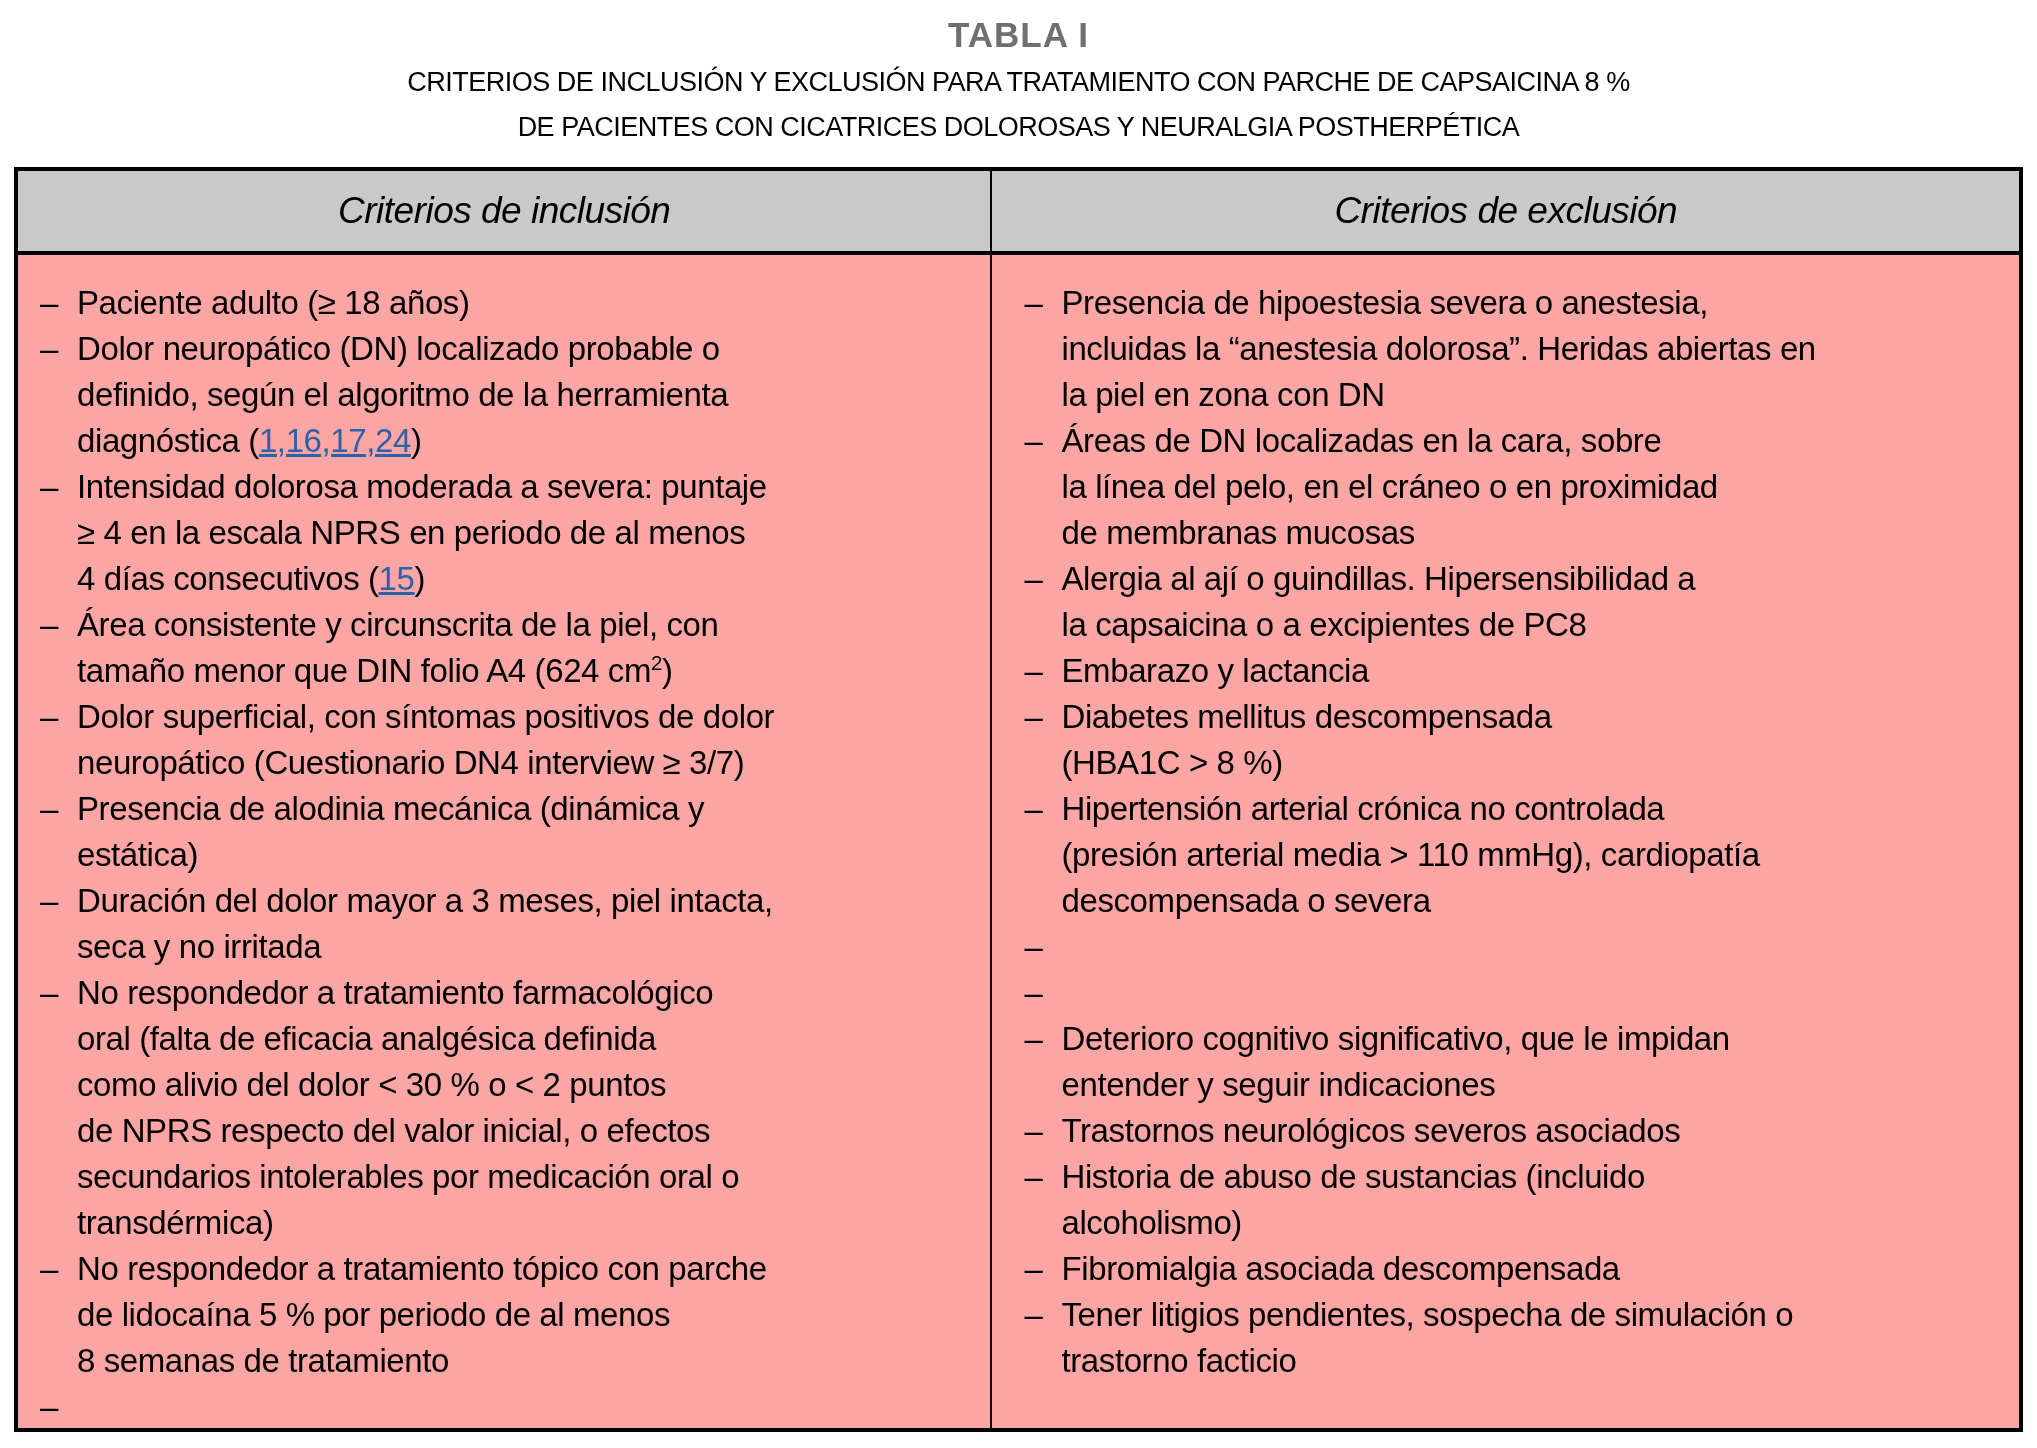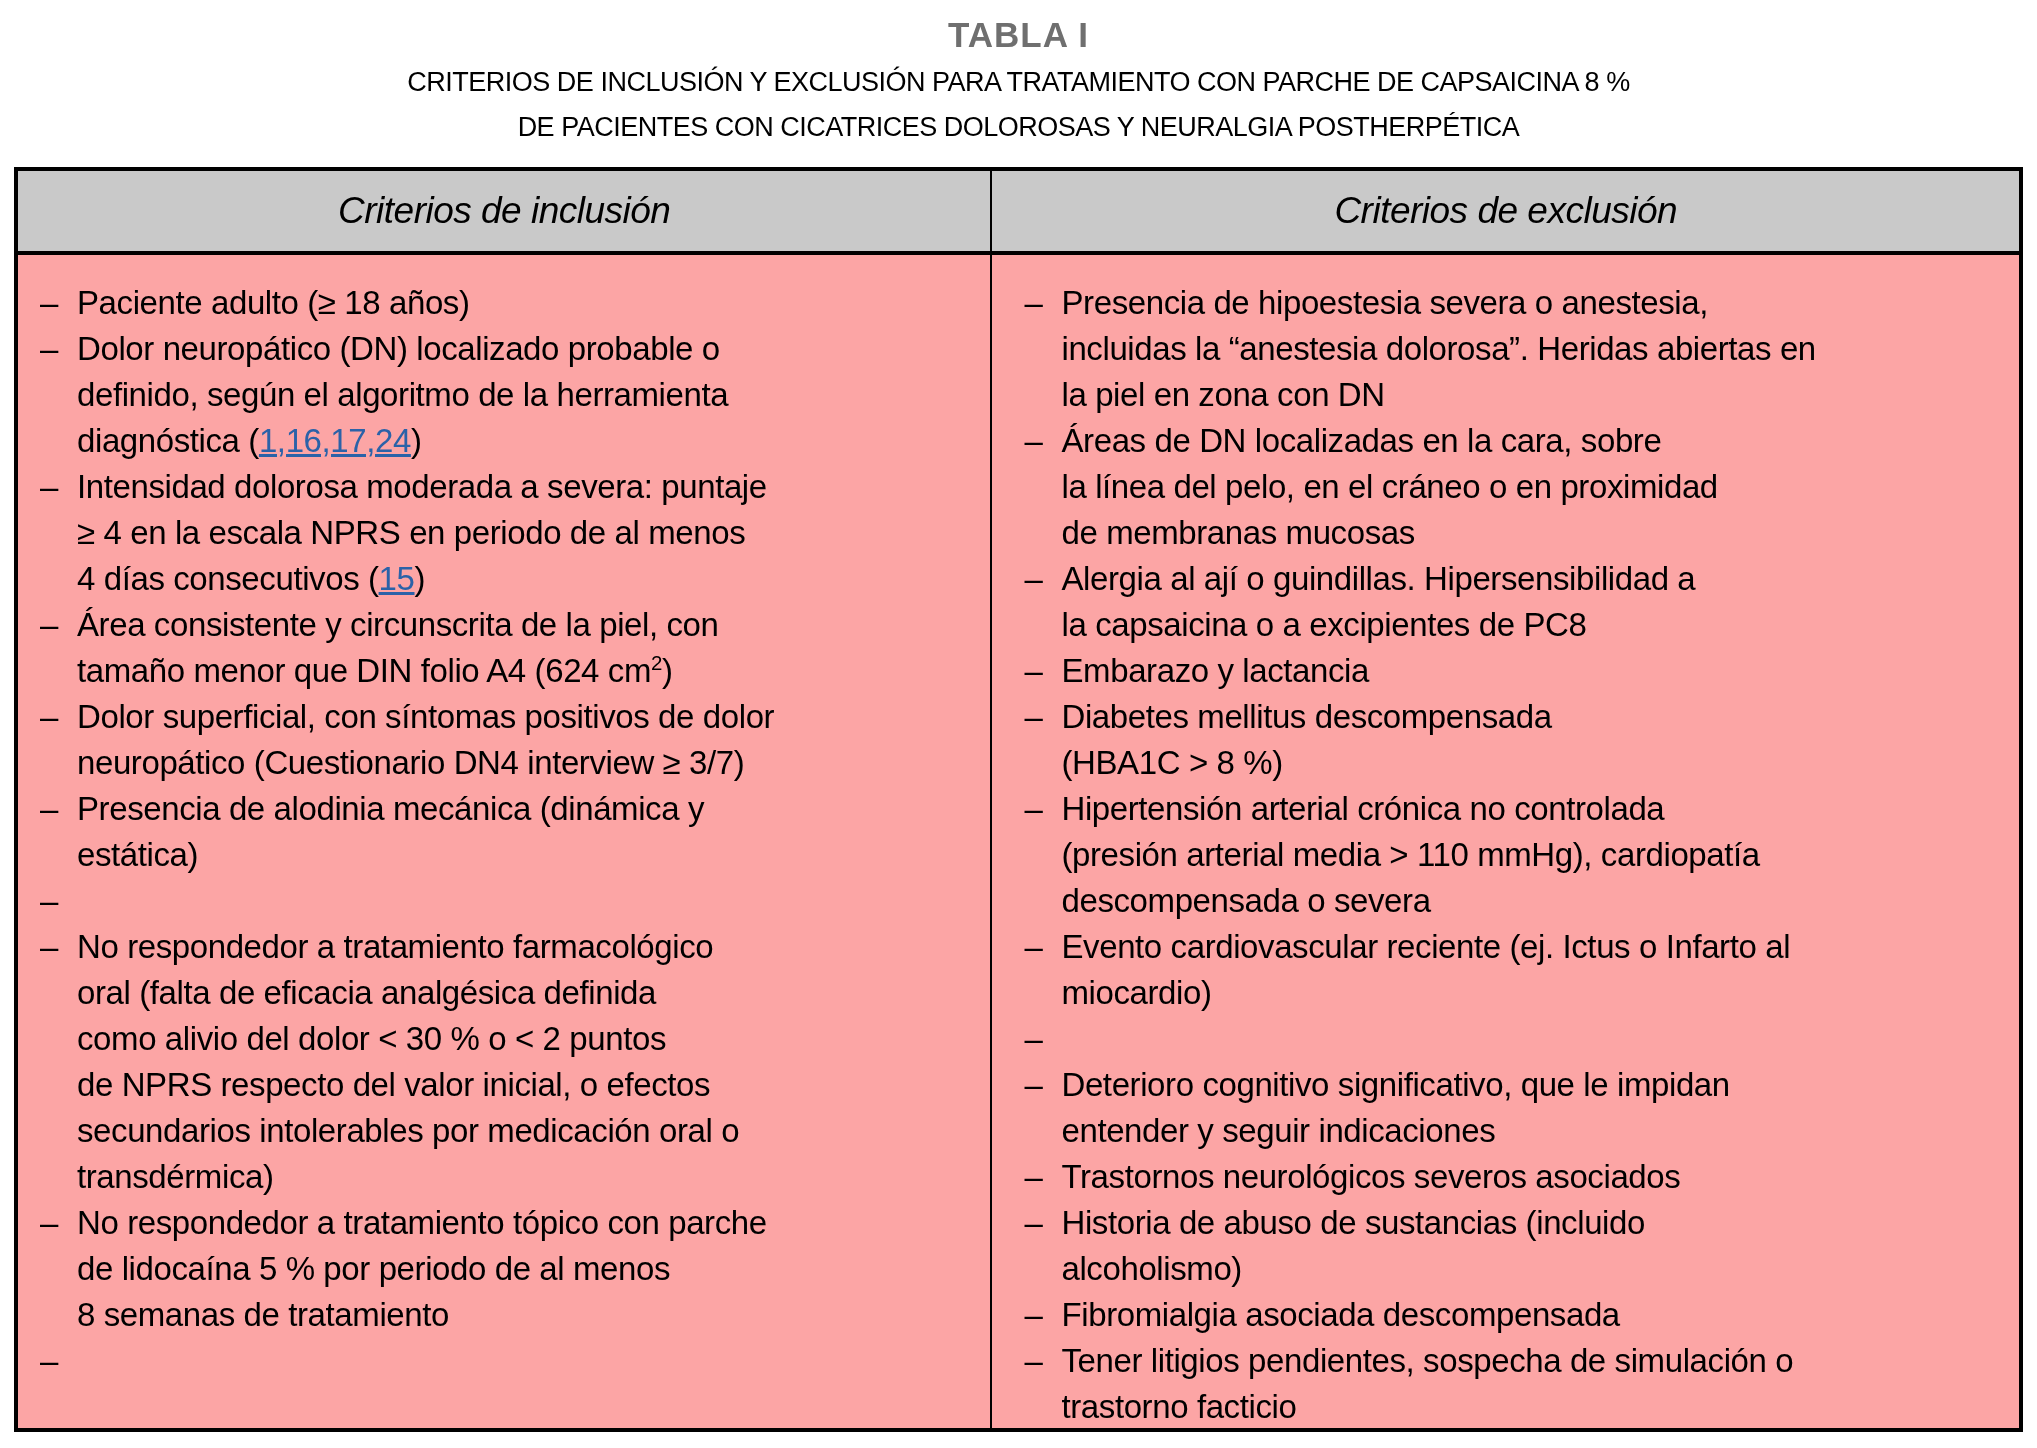--- a/index.html
+++ b/index.html
@@ -118,20 +118,22 @@
             <span class="itext"><span>Dolor superficial, con síntomas positivos de dolor
 neuropático (Cuestionario DN4 interview ≥ 3/7)</span></span>
           </div>
           <div class="item">
             <span class="bullet">–</span>
             <span class="itext"><span>Presencia de alodinia mecánica (dinámica y
 estática)</span></span>
           </div>
           <div class="item">
             <span class="bullet">–</span>
+            <span class="itext"><span>Duración del dolor mayor a 3 meses, piel intacta,
+seca y no irritada</span></span>
           </div>
           <div class="item">
             <span class="bullet">–</span>
             <span class="itext"><span>No respondedor a tratamiento farmacológico
 oral (falta de eficacia analgésica definida
 como alivio del dolor &lt; 30 % o &lt; 2 puntos
 de NPRS respecto del valor inicial, o efectos
 secundarios intolerables por medicación oral o
 transdérmica)</span></span>
           </div>
@@ -173,22 +175,20 @@
 (HBA1C &gt; 8 %)</span></span>
           </div>
           <div class="item">
             <span class="bullet">–</span>
             <span class="itext"><span>Hipertensión arterial crónica no controlada
 (presión arterial media &gt; 110 mmHg), cardiopatía
 descompensada o severa</span></span>
           </div>
           <div class="item">
             <span class="bullet">–</span>
-            <span class="itext"><span>Evento cardiovascular reciente (ej. Ictus o Infarto al
-miocardio)</span></span>
           </div>
           <div class="item">
             <span class="bullet">–</span>
           </div>
           <div class="item">
             <span class="bullet">–</span>
             <span class="itext"><span>Deterioro cognitivo significativo, que le impidan
 entender y seguir indicaciones</span></span>
           </div>
           <div class="item">

